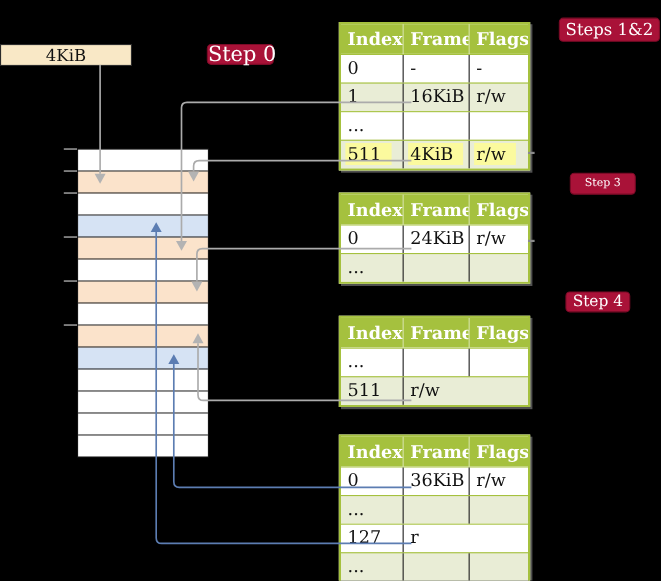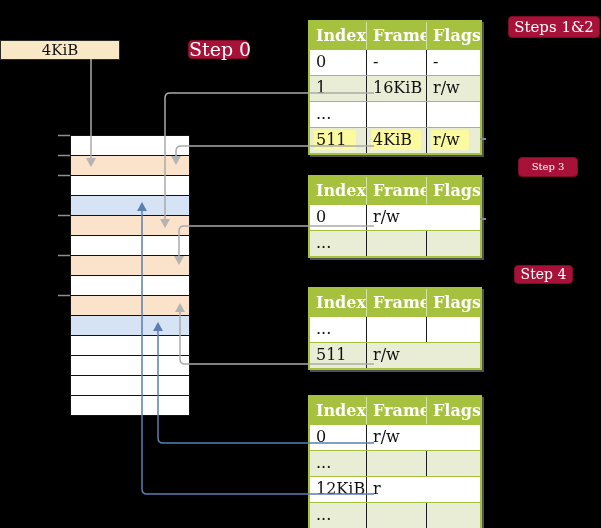--- a/index.html
+++ b/index.html
@@ -106,20 +106,21 @@
   </div>
 
   <div class="ptable" id="t2">
     <div class="thead">
       <div class="th">Index</div>
       <div class="th">Frame</div>
       <div class="th">Flags</div>
     </div>
     <div class="trow">
       <div class="td">0</div>
+      <div class="td">24KiB</div>
       <div class="td">r/w</div>
     </div>
     <div class="trow shaded">
       <div class="td">...</div>
       <div class="td"></div>
       <div class="td"></div>
     </div>
   </div>
 
   <div class="ptable" id="t3">
@@ -140,29 +141,30 @@
   </div>
 
   <div class="ptable" id="t4">
     <div class="thead">
       <div class="th">Index</div>
       <div class="th">Frame</div>
       <div class="th">Flags</div>
     </div>
     <div class="trow">
       <div class="td">0</div>
-      <div class="td">r/w</div>
-    </div>
-    <div class="trow shaded">
-      <div class="td">...</div>
-      <div class="td"></div>
-      <div class="td"></div>
-    </div>
-    <div class="trow">
-      <div class="td">12KiB</div>
+      <div class="td">36KiB</div>
+      <div class="td">r/w</div>
+    </div>
+    <div class="trow shaded">
+      <div class="td">...</div>
+      <div class="td"></div>
+      <div class="td"></div>
+    </div>
+    <div class="trow">
+      <div class="td">127</div>
       <div class="td">r</div>
     </div>
     <div class="trow shaded">
       <div class="td">...</div>
       <div class="td"></div>
       <div class="td"></div>
     </div>
   </div>
 
   <svg class="overlay" width="601" height="528" viewBox="0 0 601 528">

